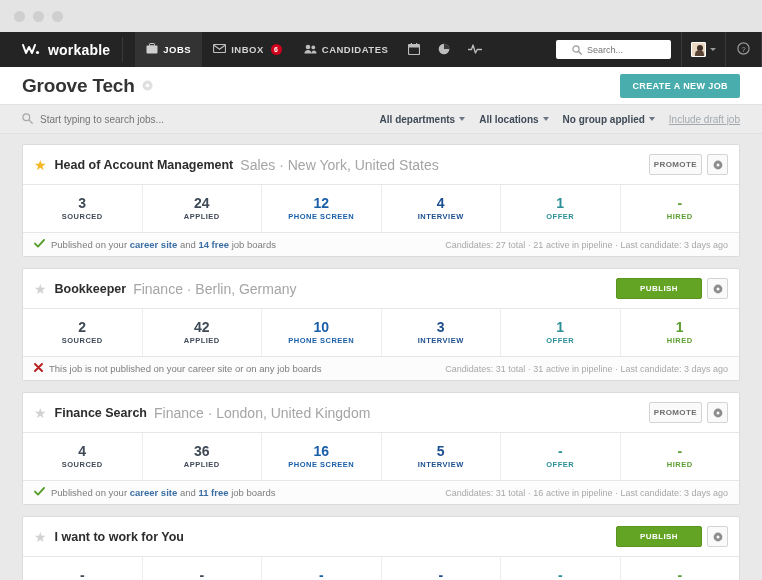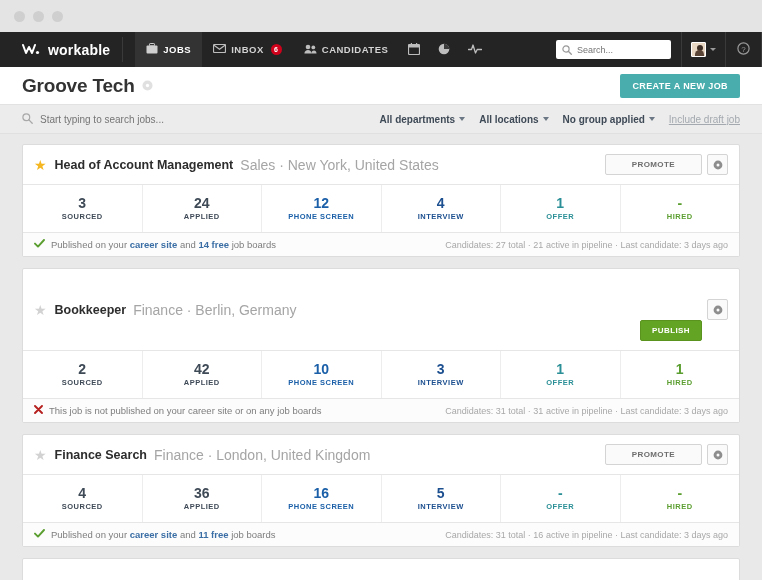--- a/index.html
+++ b/index.html
@@ -33,21 +33,21 @@
   .nav-item.icononly { padding: 0 9px; }
   .badge {
     background: #d0021b; color: #fff; border-radius: 50%;
     width: 11px; height: 11px; font-size: 7px; font-weight: bold;
     display: inline-flex; align-items: center; justify-content: center;
     margin-left: 2px;
   }
   .nav-right { margin-left: auto; display: flex; align-items: center; }
   .searchbox {
     background: #fff; border-radius: 2px; height: 19px; width: 115px;
-    display: flex; align-items: center; padding: 0 6px; gap: 5px; margin-right: 10px;
+    display: flex; align-items: center; padding: 0 16px; gap: 5px; margin-right: 10px;
   }
   .searchbox input {
     border: 0; outline: 0; font-size: 9px; color: #888; width: 100%;
     font-family: "Liberation Sans", sans-serif; background: transparent;
   }
   .nav-sep { width: 1px; align-self: stretch; background: #3a3a3a; }
   .avatar-wrap { display: flex; align-items: center; gap: 4px; padding: 0 9px; cursor: pointer; }
   .avatar {
     width: 15px; height: 15px; background: #e8d7c3; border: 1px solid #fff; border-radius: 1px;
     position: relative; overflow: hidden;
@@ -100,28 +100,27 @@
     background: #fff; border: 1px solid #dcdcdc; border-radius: 2px; margin-bottom: 11px;
   }
   .card-head { display: flex; align-items: center; padding: 9px 11px; }
   .star { font-size: 14px; line-height: 1; margin-right: 8px; color: #d2d2d2; cursor: pointer; }
   .star.on { color: #f5b721; }
   .job-title { font-size: 12.5px; font-weight: bold; color: #2d2d2d; cursor: pointer; }
   .job-meta { font-size: 14px; color: #a5a5a5; margin-left: 7px; }
   .head-actions { margin-left: auto; display: flex; align-items: center; gap: 5px; }
   .btn-promote {
     background: #fafafa; border: 1px solid #d4d4d4; border-radius: 2px; color: #6d6d6d;
-    font-size: 8px; font-weight: bold; letter-spacing: .4px; padding: 5px 26px; cursor: pointer;
+    font-size: 8px; font-weight: bold; letter-spacing: .4px; padding: 5px 4px; cursor: pointer;
     font-family: "Liberation Sans", sans-serif;
   }
   .btn-publish {
     background: #64a424; border: 1px solid #5a941f; border-radius: 2px; color: #fff;
-    font-size: 8px; font-weight: bold; letter-spacing: .4px; padding: 5px 11px; cursor: pointer;
+    font-size: 8px; font-weight: bold; letter-spacing: .4px; padding: 5px 23px; cursor: pointer;
     font-family: "Liberation Sans", sans-serif;
-    margin-top: 42px;
   }
   .btn-gear {
     background: #fafafa; border: 1px solid #d4d4d4; border-radius: 2px;
     width: 21px; height: 21px; display: flex; align-items: center; justify-content: center; cursor: pointer;
   }
 
   .stats { display: flex; border-top: 1px solid #e6e6e6; border-bottom: 1px solid #e6e6e6; }
   .stat {
     flex: 1; text-align: center; padding: 10px 0 11px 0; border-right: 1px solid #ededed; cursor: pointer;
   }

